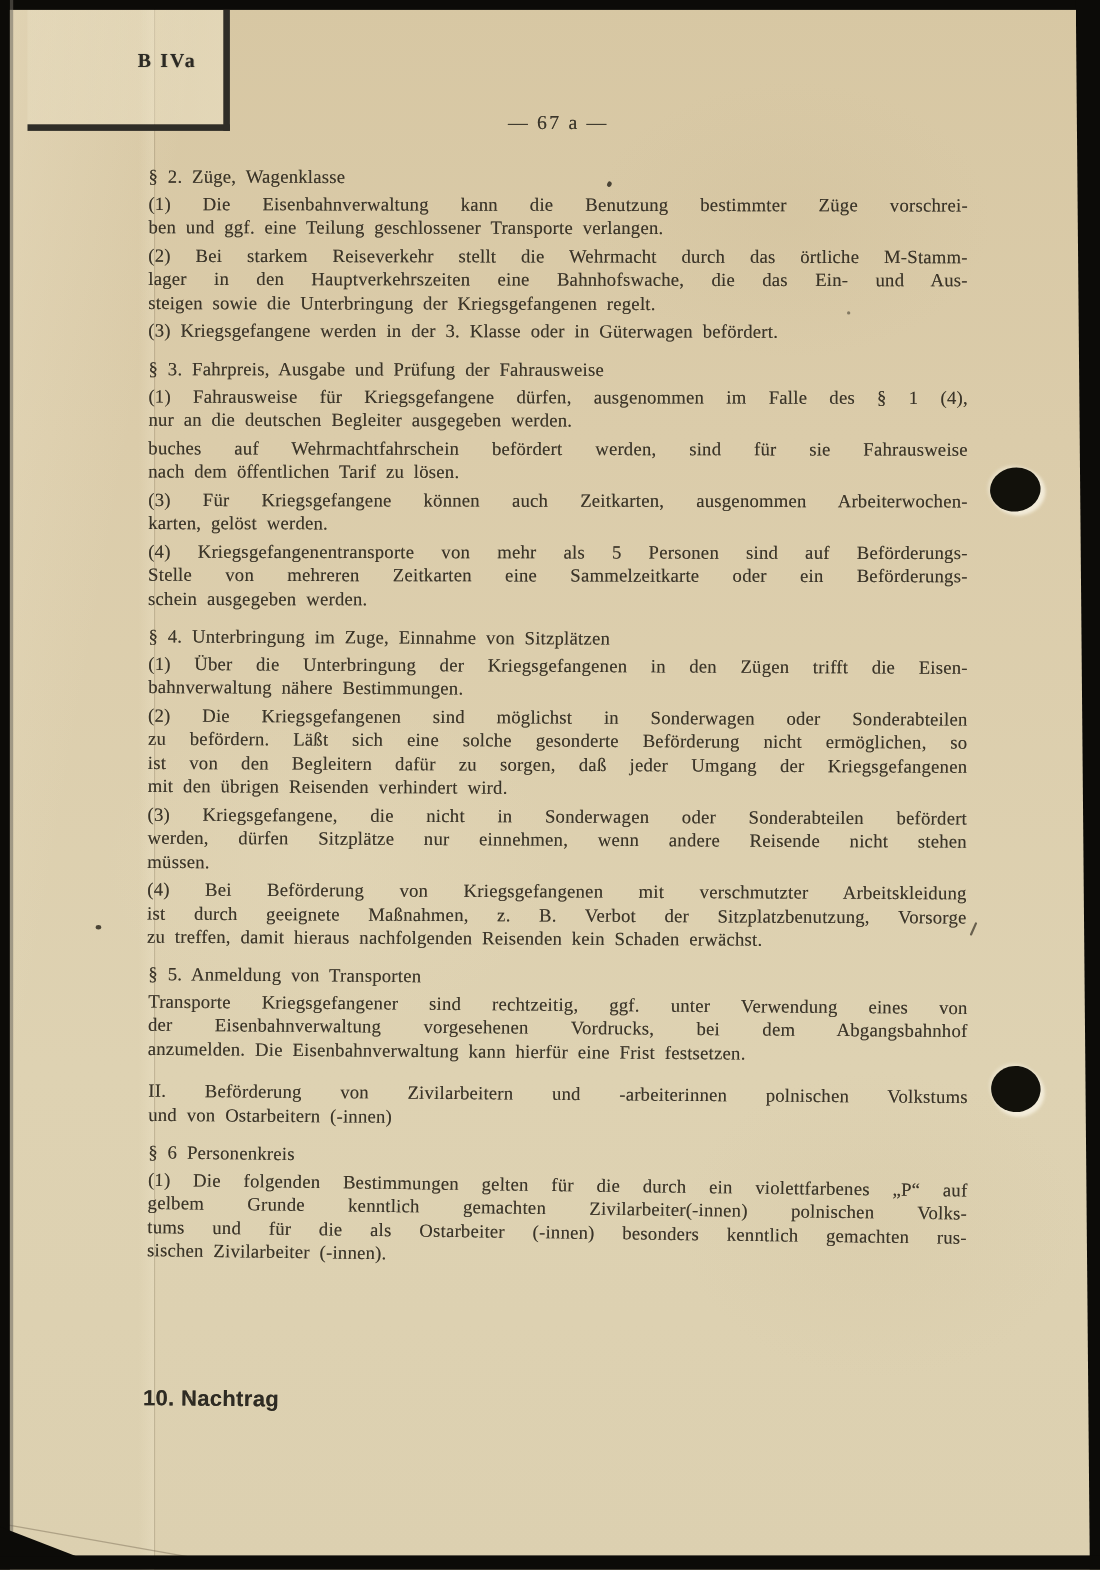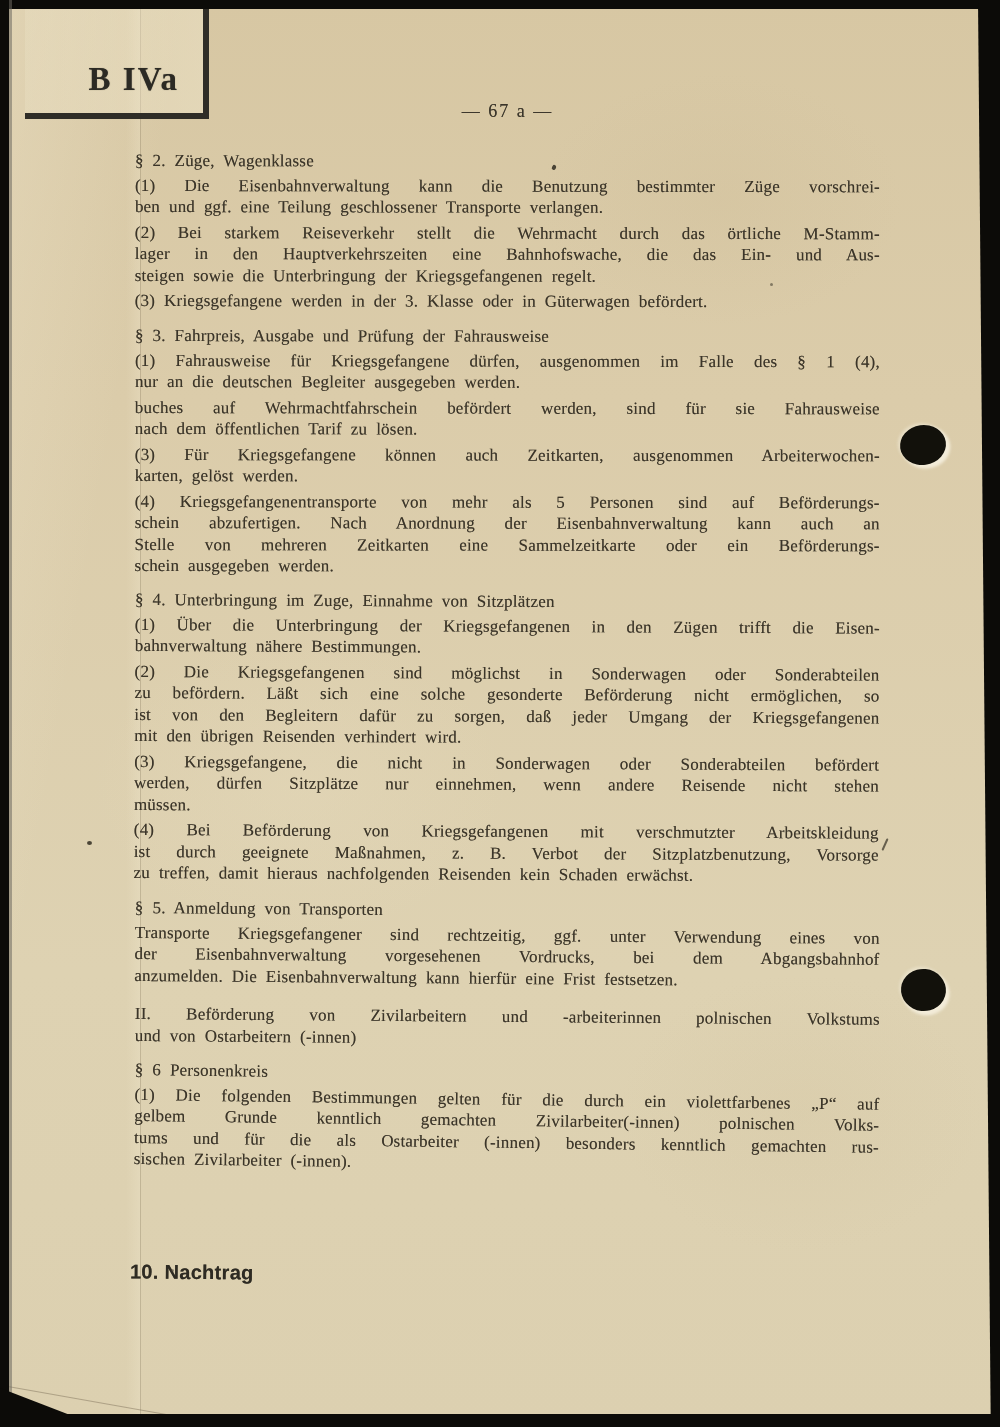--- a/index.html
+++ b/index.html
@@ -40,22 +40,22 @@
     clip-path:polygon(0 0,0 100%,100% 100%);}
   
   .hole{position:absolute;background:#12110b;border-radius:50%;
     box-shadow:3px 3px 3px 1px rgba(243,237,219,0.95), -2px -2px 3px 0 rgba(243,237,219,0.55);}
   .hole-1{left:900px;top:425px;width:46px;height:40px;transform:rotate(-8deg);}
   .hole-2{left:901px;top:969px;width:45px;height:42px;transform:rotate(6deg);}
   
   .class-box{position:absolute;left:25px;top:9px;width:178px;height:104px;
     border-right:6px solid #2f2d27;border-bottom:6px solid #2f2d27;
     background:linear-gradient(90deg, rgba(240,232,206,0.25), rgba(240,232,206,0.45));}
-  .class-box .label{position:absolute;right:24px;top:52px;
-    font-weight:bold;font-size:33px;letter-spacing:2px;color:#2c2a24;
+  .class-box .label{position:absolute;right:24px;top:36px;
+    font-weight:bold;font-size:18px;letter-spacing:2px;color:#2c2a24;
     text-shadow:0 0 1px rgba(44,42,36,0.5);margin-left:17px;}
   
   .page-number{position:absolute;left:135px;top:101px;width:745px;text-align:center;
     font-size:18px;letter-spacing:2px;color:#3a352a;font-weight:normal;
     text-shadow:0 0 0.5px rgba(58,53,42,0.6);}
   
   .content{position:absolute;left:135px;top:150px;width:745px;color:#3b3529;
     font-size:17px;line-height:21.5px;word-spacing:0.26em;letter-spacing:0.012em;
     text-shadow:0 0 0.5px rgba(59,53,41,0.55);font-family:Liberation Serif, serif;}
   .section{margin-top:13px;transform-origin:0 0;}
@@ -121,21 +121,20 @@
         <div class="para">
           <div class="line">buches auf Wehrmachtfahrschein befördert werden, sind für sie Fahrausweise</div>
           <div class="line last">nach dem öffentlichen Tarif zu lösen.</div>
         </div>
         <div class="para">
           <div class="line">(3) Für Kriegsgefangene können auch Zeitkarten, ausgenommen Arbeiterwochen-</div>
           <div class="line last">karten, gelöst werden.</div>
         </div>
         <div class="para">
           <div class="line">(4) Kriegsgefangenentransporte von mehr als 5 Personen sind auf Beförderungs-</div>
-          <div class="line">schein abzufertigen. Nach Anordnung der Eisenbahnverwaltung kann auch an</div>
           <div class="line">Stelle von mehreren Zeitkarten eine Sammelzeitkarte oder ein Beförderungs-</div>
           <div class="line last">schein ausgegeben werden.</div>
         </div>
       </section>
       <section class="section">
         <div class="heading">§ 4. Unterbringung im Zuge, Einnahme von Sitzplätzen</div>
         <div class="para">
           <div class="line">(1) Über die Unterbringung der Kriegsgefangenen in den Zügen trifft die Eisen-</div>
           <div class="line last">bahnverwaltung nähere Bestimmungen.</div>
         </div>

